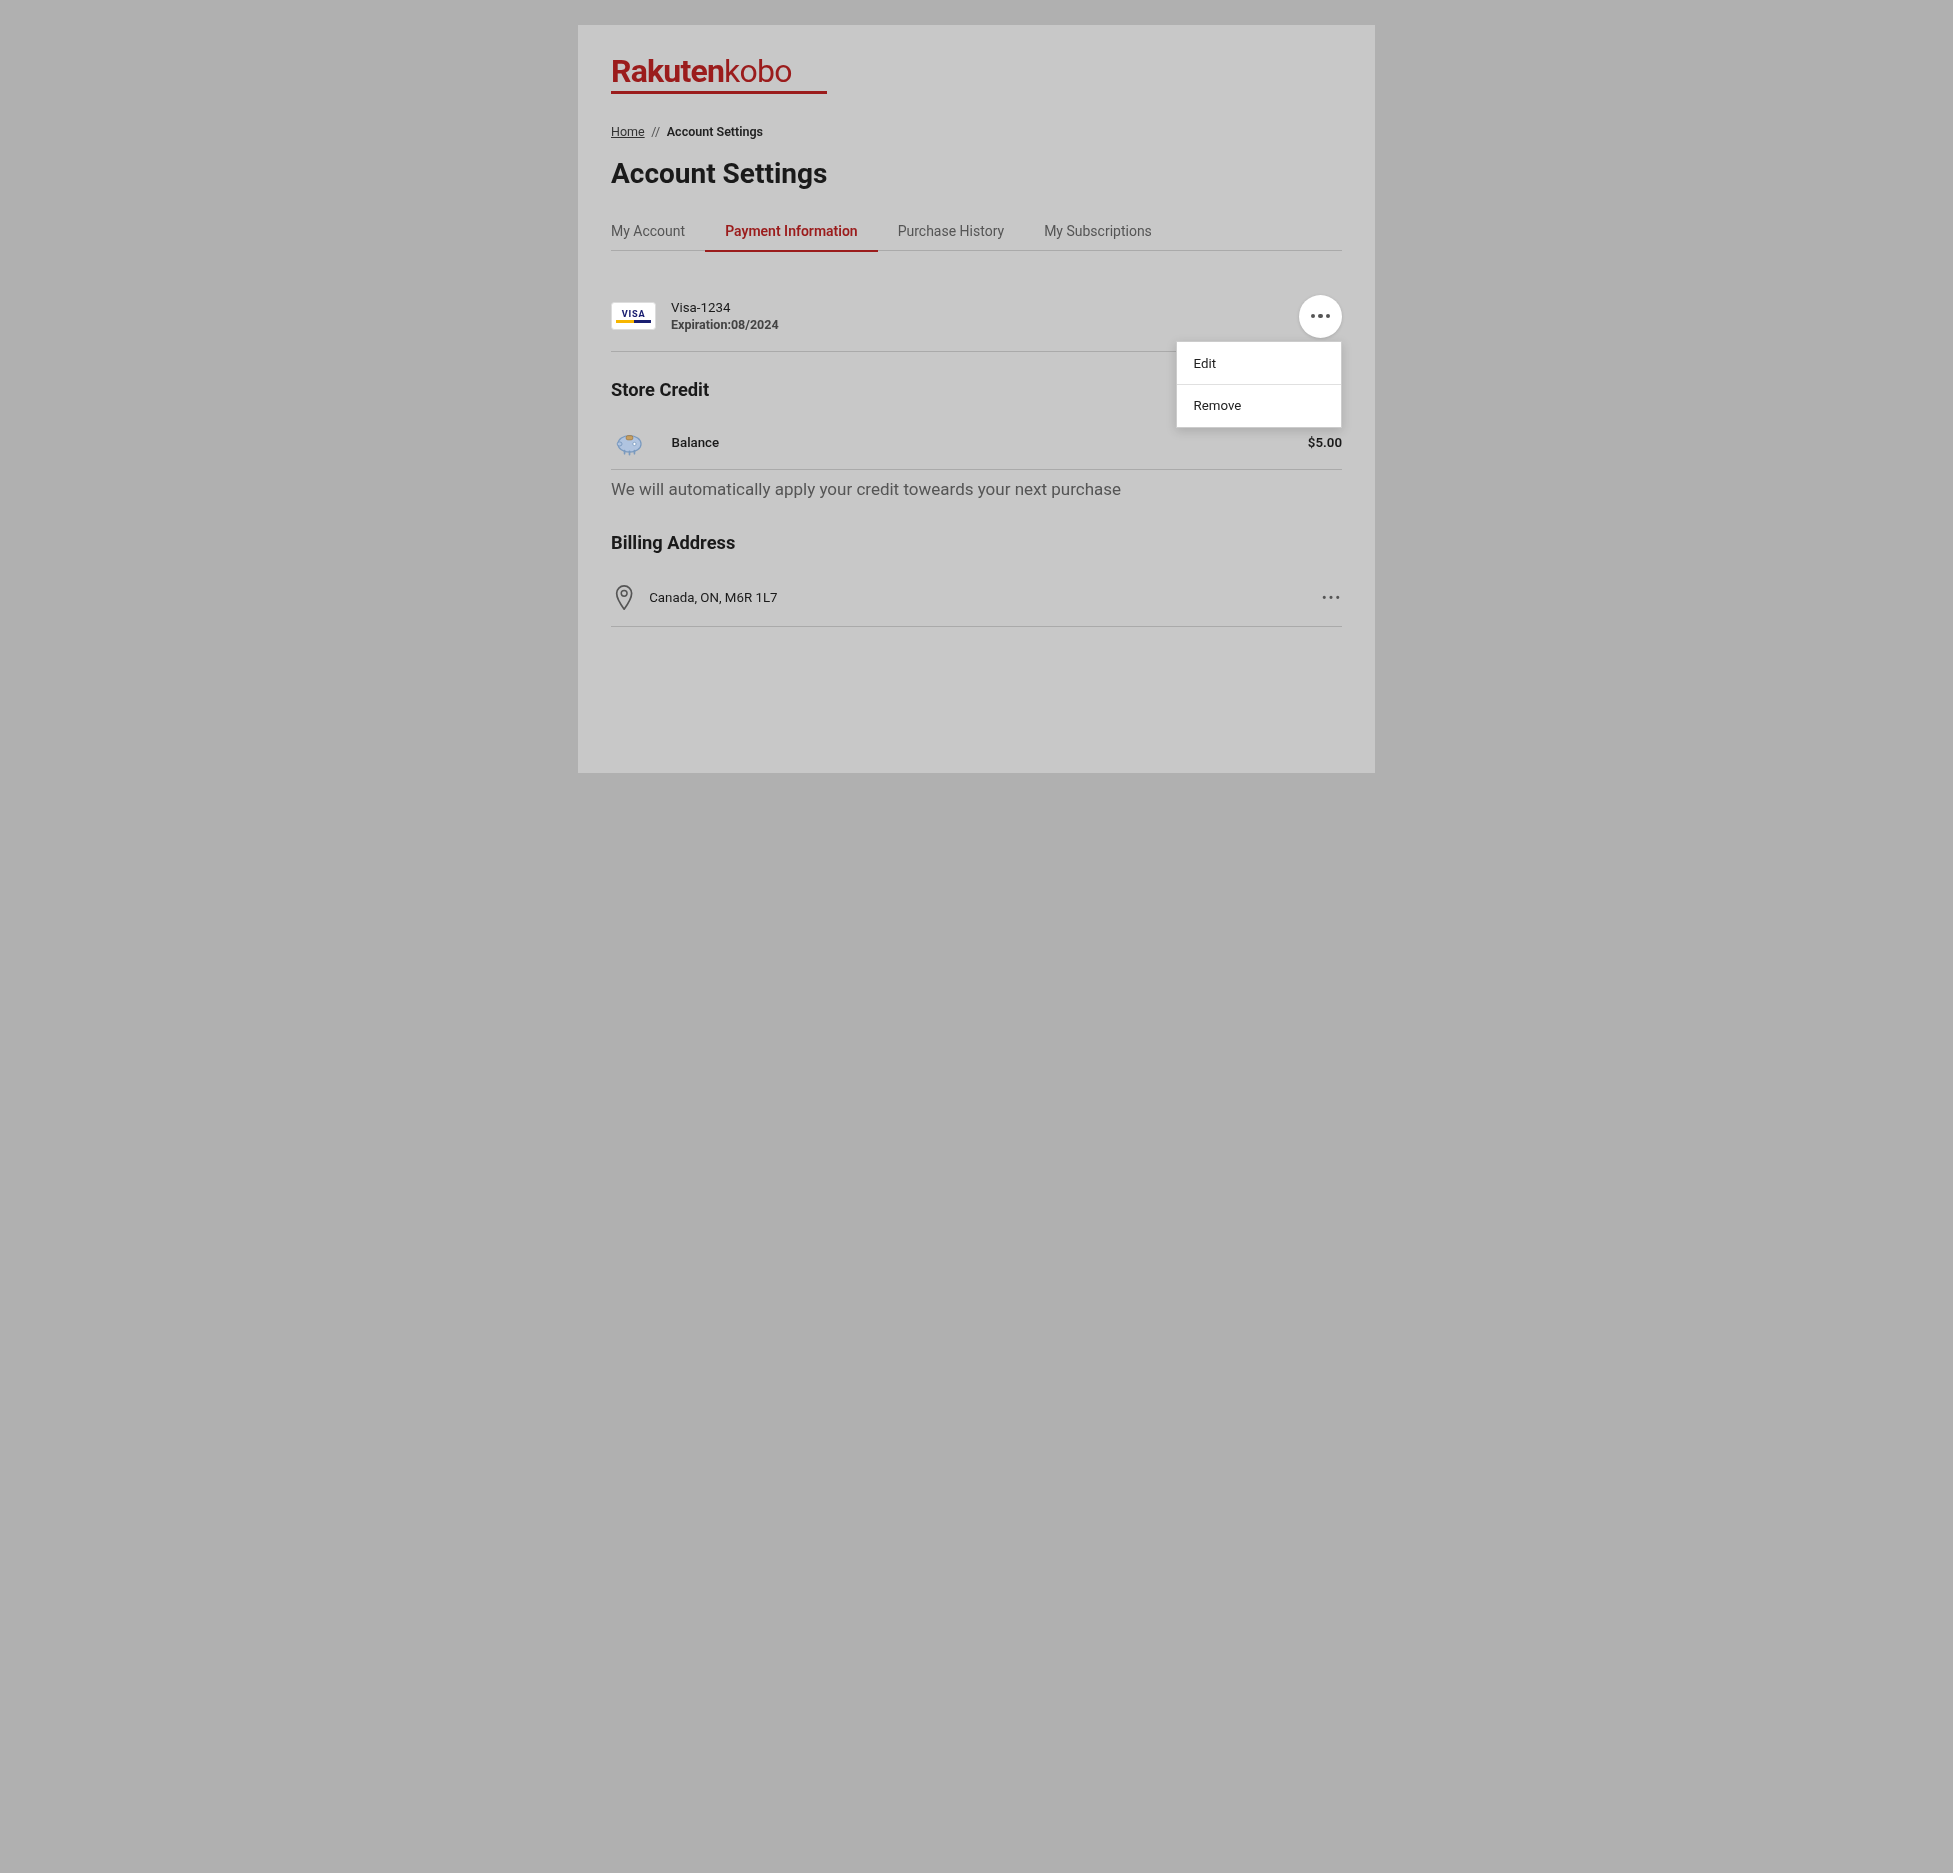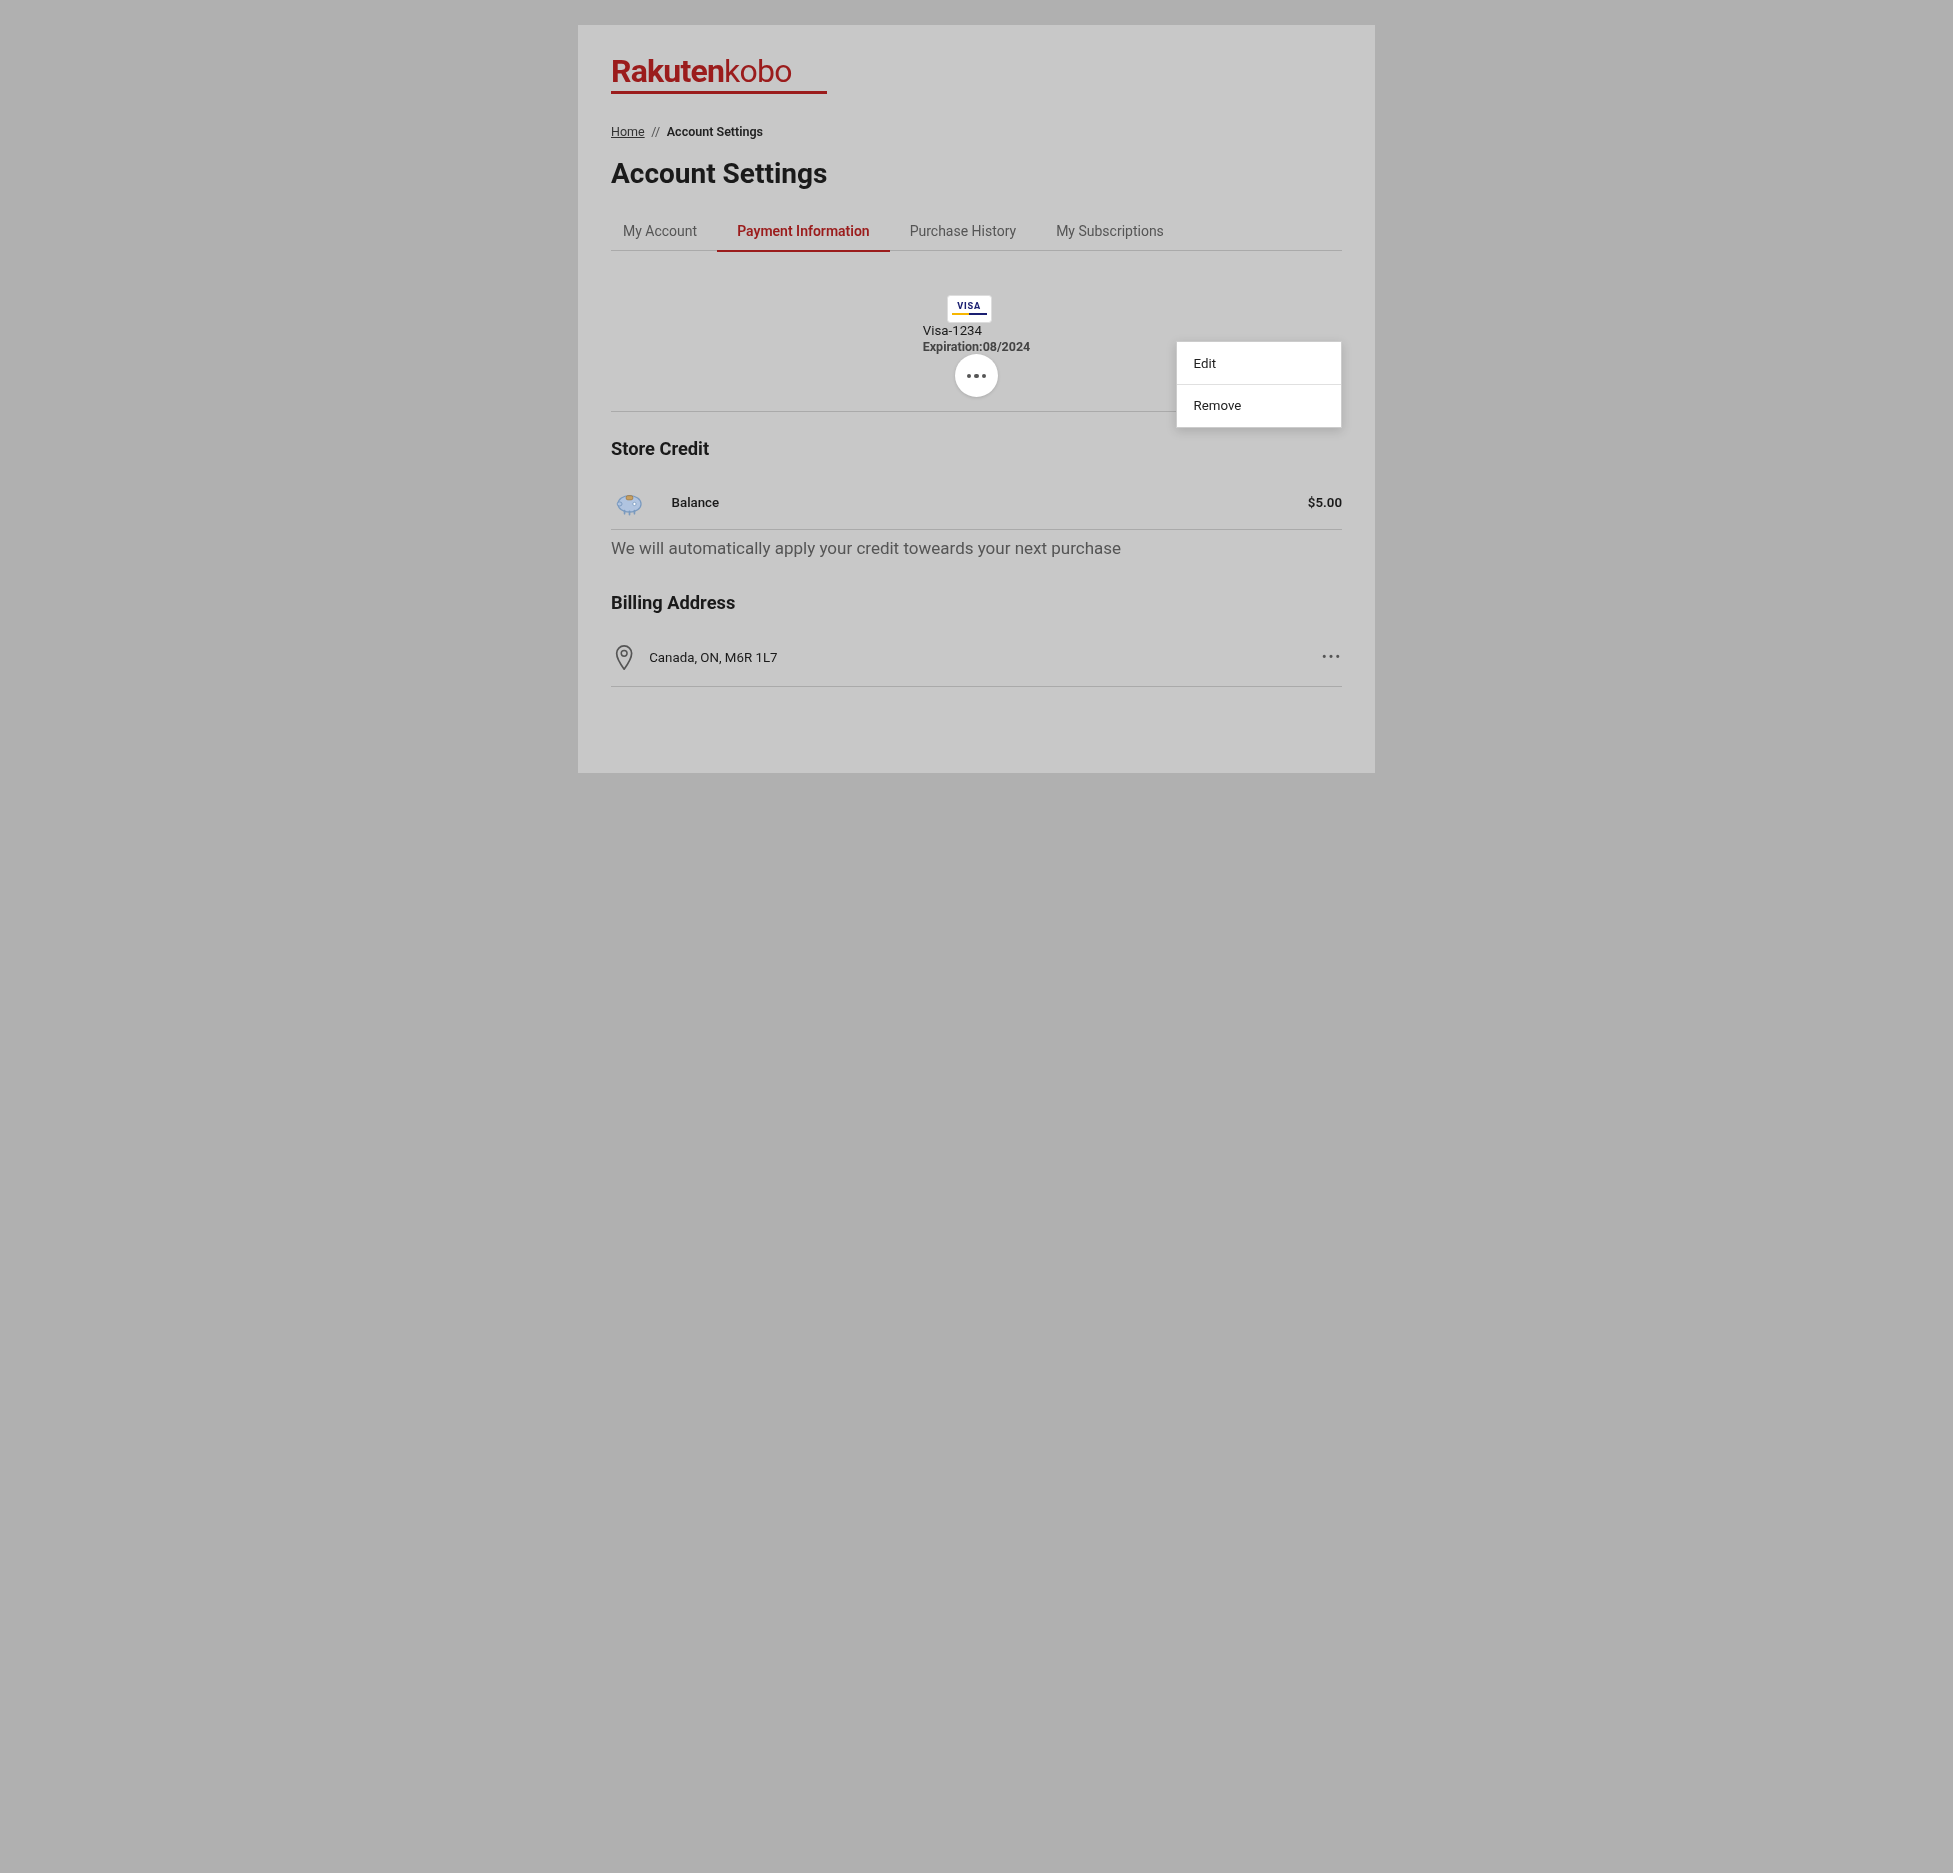--- a/index.html
+++ b/index.html
@@ -82,21 +82,20 @@
       padding: 10px 20px 11.6px 20px;
       font-size: 14px;
       font-weight: 400;
       color: #555;
       cursor: pointer;
       position: relative;
       white-space: nowrap;
     }
     .tab:first-child {
       padding-left: 0;
-      margin-left: 12px;
     }
     .tab.active {
       color: #9b1c1c;
       font-weight: 600;
     }
     .tab.active::after {
       content: '';
       position: absolute;
       bottom: -1.7px;
       left: 0;
@@ -304,21 +303,21 @@
 
   <div class="tabs">
     <div class="tab">My Account</div>
     <div class="tab active">Payment Information</div>
     <div class="tab">Purchase History</div>
     <div class="tab">My Subscriptions</div>
   </div>
 
   <div class="section">
 
-    <div class="card-row" style="position:relative;flex-direction:column;">
+    <div class="card-row" style="position:relative;">
 
       <div class="visa-icon">
         <span class="visa-text">VISA</span>
         <div class="visa-stripe"></div>
       </div>
 
       <div class="card-details">
         <div class="card-name">Visa-1234</div>
         <div class="card-expiry">
           <span>Expiration:</span><span>08/2024</span>

